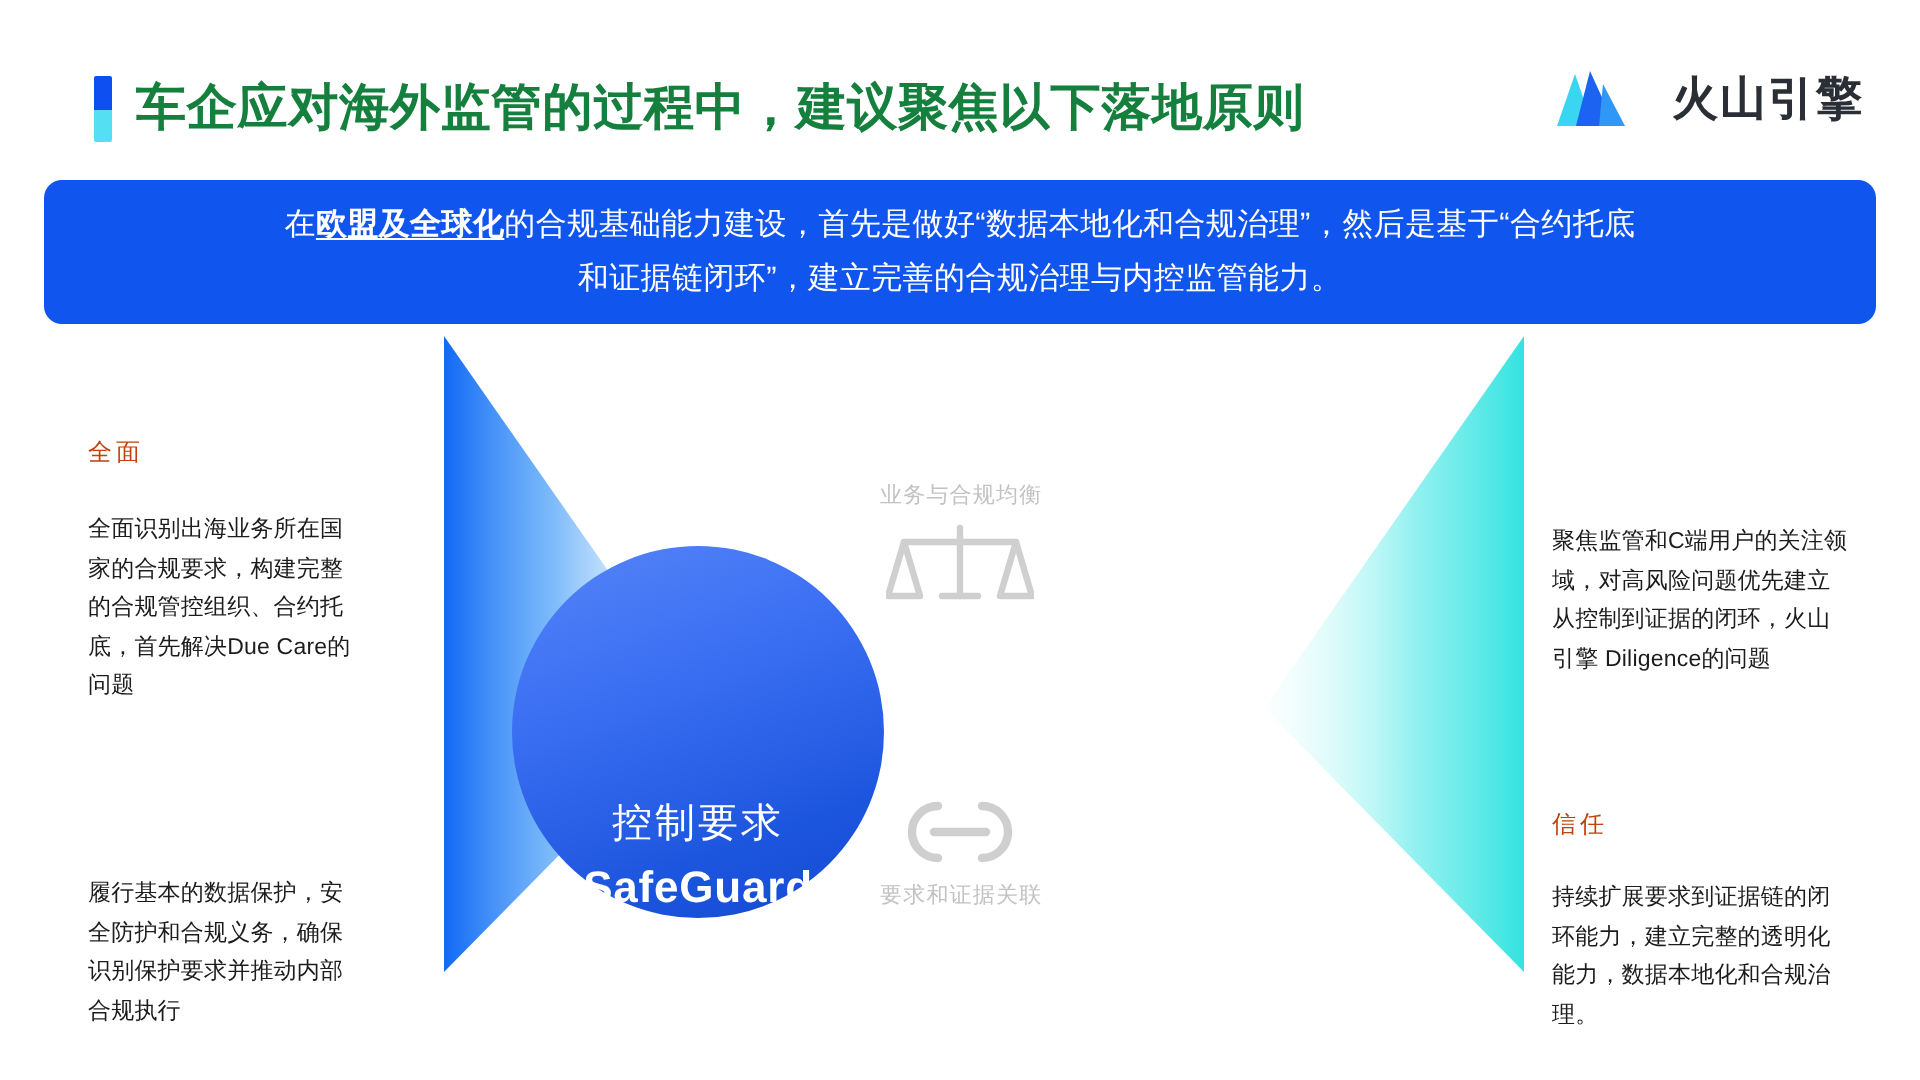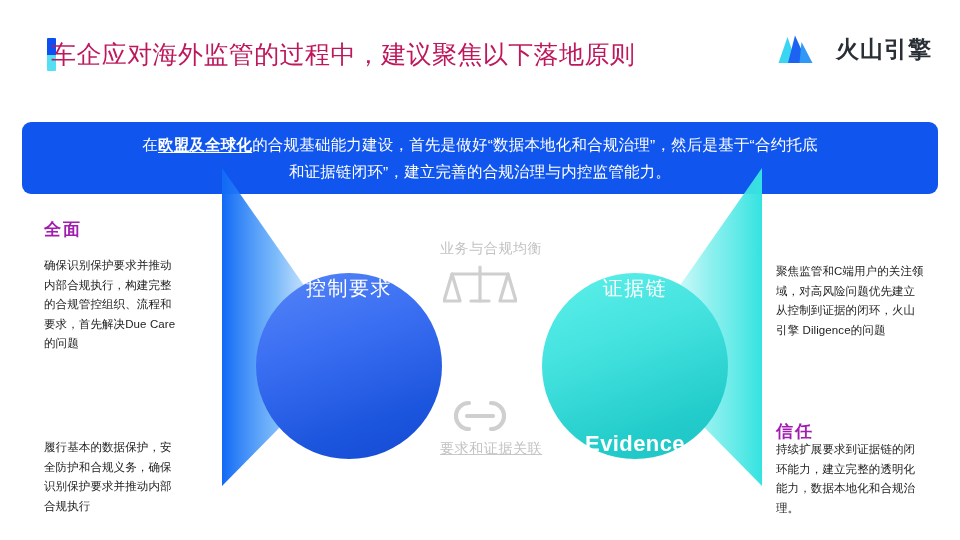--- a/index.html
+++ b/index.html
@@ -13,81 +13,81 @@
   
   .header {
     position:absolute; left:0; top:0; width:960px; height:84px;
   }
   .accent-bar {
     position:absolute; left:47px; top:38px; width:9px; height:33px;
     background:linear-gradient(180deg,#0e4ff2 0%,#0e4ff2 52%,#54dff2 52%,#54dff2 100%);
     border-radius:1px;
   }
   .page-title {
-    position:absolute; left:51px; top:36px;
-    font-size:25px; font-weight:normal; color:#be185d;
+    position:absolute; left:68px; top:36px;
+    font-size:25px; font-weight:bold; color:#15803d;
     letter-spacing:.4px; white-space:nowrap; line-height:36px;
   }
   .brand {
     position:absolute; right:28px; top:34px;
     display:flex; align-items:center; gap:22px;
   }
   .brand-mark { width:37px; height:30px; display:block; }
   .brand-name {
     font-size:23px; font-weight:bold; color:#2a2f36;
     letter-spacing:1px; white-space:nowrap;
   }
 
   
   .banner {
     position:absolute; left:22px; top:90px; width:916px; height:72px;
     background:#1055ee; border-radius:9px;
-    display:flex; align-items:center; justify-content:center;margin-top:32px;
+    display:flex; align-items:center; justify-content:center;
   }
   .banner-text {
     color:#ffffff; font-size:15.5px; line-height:27px;
     text-align:center; padding:0 34px; letter-spacing:.2px;
   }
   .banner-text b { font-weight:bold; text-decoration:underline; text-underline-offset:2px; }
 
   
   .stage { position:absolute; left:0; top:168px; width:960px; height:372px; }
   .wedges { position:absolute; left:0; top:0; width:960px; height:372px; }
 
   
   .circle {
     position:absolute; border-radius:50%;
-    display:flex; flex-direction:column; align-items:center; justify-content:space-between;
+    display:flex; flex-direction:column; align-items:center; justify-content:flex-end;
     color:#ffffff; text-align:center;
   }
   .circle-safeguard {
     left:256px; top:105px; width:186px; height:186px;
     background:linear-gradient(160deg,#5585f8 0%,#3a6ef2 38%,#1d56de 75%,#1249d2 100%);
   }
   .circle-evidence {
     left:542px; top:105px; width:186px; height:186px;
     background:linear-gradient(160deg,#5df0ea 0%,#44e2df 38%,#22ccca 78%,#1ec4c4 100%);
   }
   .circle-cn { font-size:20px; font-weight:normal; letter-spacing:1.5px; line-height:30px; }
   .circle-en { font-size:22px; font-weight:bold; letter-spacing:.4px; line-height:30px; margin-top:2px; }
 
   
   .mid-group {
     position:absolute; left:440px; width:80px; text-align:center;
     color:#c9c9c9;
   }
   .mid-top { top:72px; }
-  .mid-bottom { top:228px;text-decoration:underline; }
-  .mid-label { font-size:14px; letter-spacing:.6px; color:#c2c2c2; white-space:nowrap; }
+  .mid-bottom { top:228px; }
+  .mid-label { font-size:11px; letter-spacing:.6px; color:#c2c2c2; white-space:nowrap; }
   .mid-icon { display:block; margin:3px auto 0; }
   .mid-icon-b { display:block; margin:0 auto 4px; }
 
   
   .col-head {
-    position:absolute; font-size:17px; font-weight:bold; color:#a21caf;
+    position:absolute; font-size:12px; font-weight:normal; color:#c2410c;
     letter-spacing:2px; white-space:nowrap;
   }
   .col-body {
     position:absolute; font-size:11.5px; line-height:19.5px; color:#1c1c1c;
     letter-spacing:.1px;
   }
   .left-col  { width:135px; left:44px; }
   .right-col { width:150px; left:776px; }
 </style>
 </head>
@@ -132,26 +132,23 @@
         </linearGradient>
       </defs>
 
       <path d="M222 0 L352 186 L222 318 Z" fill="url(#gradLeft)"></path>
 
       <path d="M762 0 L632 186 L762 318 Z" fill="url(#gradRight)"></path>
     </svg>
 
     <div class="circle circle-safeguard">
       <div class="circle-cn">控制要求</div>
+      <div class="circle-en">SafeGuard</div>
     </div>
 
-    <div class="circle circle-evidence">
-      <div class="circle-cn">证据链</div>
-      <div class="circle-en">Evidence</div>
-    </div>
 
     <div class="mid-group mid-top">
       <div class="mid-label">业务与合规均衡</div>
       <svg class="mid-icon" width="74" height="58" viewBox="0 0 74 58">
         <g fill="none" stroke="#cfcfcf" stroke-width="3.2" stroke-linecap="round" stroke-linejoin="round">
           <line x1="37" y1="6" x2="37" y2="40"></line>
           <line x1="9" y1="13" x2="65" y2="13"></line>
           <path d="M9 13 L1 40 L17 40 Z"></path>
           <path d="M65 13 L57 40 L73 40 Z"></path>
           <line x1="28" y1="40" x2="46" y2="40"></line>
@@ -165,22 +162,22 @@
           <path d="M26 7 A13 13 0 1 0 26 33"></path>
           <path d="M48 7 A13 13 0 1 1 48 33"></path>
           <line x1="24" y1="20" x2="50" y2="20"></line>
         </g>
       </svg>
       <div class="mid-label">要求和证据关联</div>
     </div>
   </div>
 
   <div class="col-head left-col" style="top:218px">全面</div>
-  <div class="col-body left-col" style="top:256px">确保识别保护要求并推动内部合规执行，构建完整的合规管控组织、流程和要求，首先解决Due Care的问题</div>
+  <div class="col-body left-col" style="top:256px">全面识别出海业务所在国家的合规要求，构建完整的合规管控组织、合约托底，首先解决Due Care的问题</div>
 
   <div class="col-body left-col" style="top:438px">履行基本的数据保护，安全防护和合规义务，确保识别保护要求并推动内部合规执行</div>
 
   <div class="col-body right-col" style="top:262px">聚焦监管和C端用户的关注领域，对高风险问题优先建立从控制到证据的闭环，火山引擎 Diligence的问题</div>
 
-  <div class="col-head right-col" style="top:420px">信任</div>
+  <div class="col-head right-col" style="top:404px">信任</div>
   <div class="col-body right-col" style="top:440px">持续扩展要求到证据链的闭环能力，建立完整的透明化能力，数据本地化和合规治理。</div>
 
 </div>
 
 </body></html>

